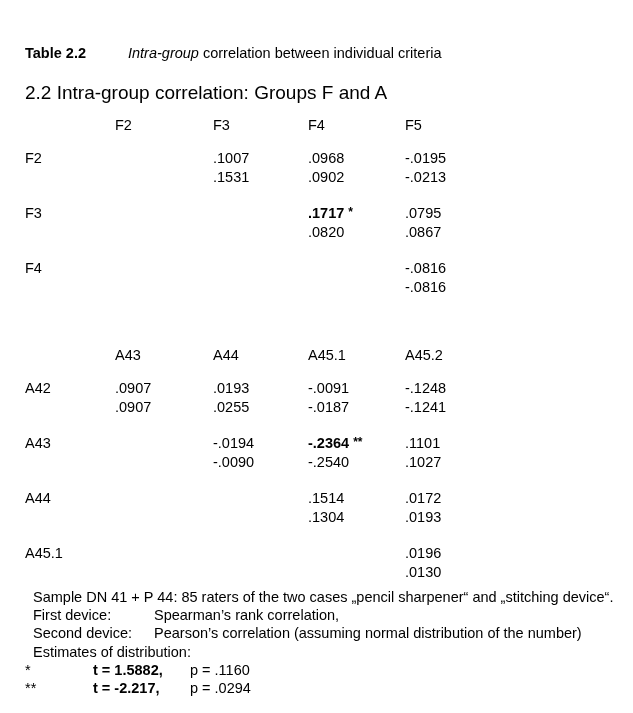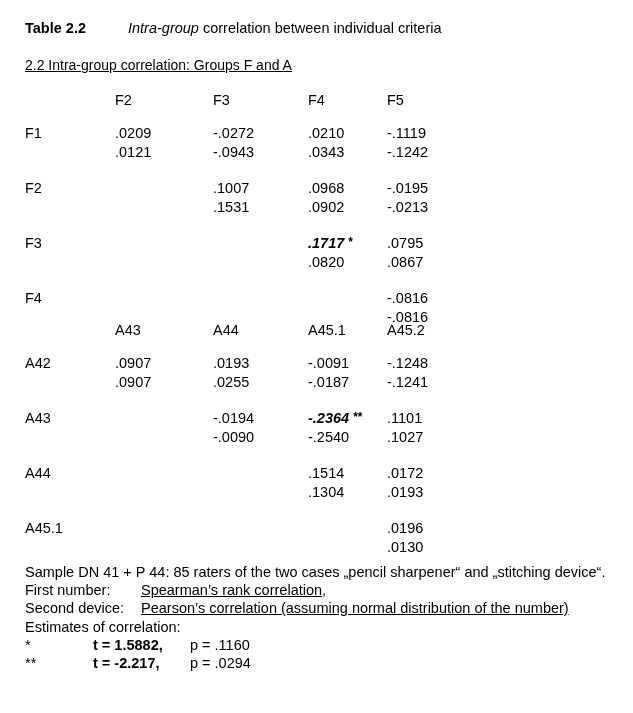--- a/index.html
+++ b/index.html
@@ -13,20 +13,21 @@
     font-family: "Liberation Sans", sans-serif;
     color: #000000;
     overflow: hidden;
     position: relative;
   }
 
   .page {
     position: relative;
     width: 633px;
     height: 622px;
+    margin-top: 25px;
   }
 
   
   .title-line {
     position: absolute;
     left: 25px;
     top: 20px;
     font-size: 14.5px;
     white-space: nowrap;
   }
@@ -38,23 +39,22 @@
     width: 42px;
   }
   .title-em {
     font-style: italic;
   }
 
   .subtitle-line {
     position: absolute;
     left: 25px;
     top: 57px;
-    font-size: 14px;
-    white-space: nowrap;
-    text-decoration: underline;
+    font-size: 19px;
+    white-space: nowrap;
   }
 
   
   .matrix {
     position: absolute;
     left: 0;
     width: 633px;
   }
   .matrix.block-f { top: 92px; }
   .matrix.block-a { top: 322px; }
@@ -69,30 +69,29 @@
 
   .cell {
     position: absolute;
     font-size: 14.5px;
     white-space: nowrap;
   }
   .cell.rowlabel { left: 25px; top: 0; }
   .cell.c0 { left: 115px; }
   .cell.c1 { left: 213px; }
   .cell.c2 { left: 308px; }
-  .cell.c3 { left: 387px; }
+  .cell.c3 { left: 405px; }
 
   .cell.colhead { top: 0; }
 
   .v1 { position: absolute; top: 0; font-size: 14.5px; white-space: nowrap; }
   .v2 { position: absolute; top: 19px; font-size: 14.5px; white-space: nowrap; }
 
   .sig {
     font-weight: bold;
-    font-style: italic;
   }
   .star {
     font-weight: bold;
     font-style: normal;
     font-size: 12px;
     vertical-align: 2px;
     margin-left: 4px;
   }
 
   
@@ -101,22 +100,22 @@
     left: 25px;
     top: 563px;
     font-size: 14.5px;
     line-height: 18.2px;
     white-space: nowrap;
   }
   .fn-row {
     position: relative;
     height: 18.2px;
   }
-  .fn-a { position: absolute; left: 0; top: 0; }
-  .fn-b { position: absolute; left: 116px; top: 0; text-decoration: underline; }
+  .fn-a { position: absolute; left: 8px; top: 0; }
+  .fn-b { position: absolute; left: 129px; top: 0; }
   .fn-mark { position: absolute; left: 0; top: 0; }
   .fn-t { position: absolute; left: 68px; top: 0; font-weight: bold; }
   .fn-p { position: absolute; left: 165px; top: 0; }
 </style>
 </head>
 <body>
 
 <div class="page">
 
   <div class="title-line">
@@ -126,39 +125,20 @@
   <div class="subtitle-line">2.2  Intra-group correlation: Groups F and A</div>
 
   <div class="matrix block-f">
     <div class="mrow header-row">
       <div class="cell colhead c0">F2</div>
       <div class="cell colhead c1">F3</div>
       <div class="cell colhead c2">F4</div>
       <div class="cell colhead c3">F5</div>
     </div>
 
-    <div class="mrow">
-      <div class="cell rowlabel">F1</div>
-      <div class="cell c0">
-        <span class="v1">.0209</span>
-        <span class="v2">.0121</span>
-      </div>
-      <div class="cell c1">
-        <span class="v1">-.0272</span>
-        <span class="v2">-.0943</span>
-      </div>
-      <div class="cell c2">
-        <span class="v1">.0210</span>
-        <span class="v2">.0343</span>
-      </div>
-      <div class="cell c3">
-        <span class="v1">-.1119</span>
-        <span class="v2">-.1242</span>
-      </div>
-    </div>
 
     <div class="mrow">
       <div class="cell rowlabel">F2</div>
       <div class="cell c1">
         <span class="v1">.1007</span>
         <span class="v2">.1531</span>
       </div>
       <div class="cell c2">
         <span class="v1">.0968</span>
         <span class="v2">.0902</span>
@@ -253,29 +233,29 @@
         <span class="v2">.0130</span>
       </div>
     </div>
   </div>
 
   <div class="footnotes">
     <div class="fn-row">
       <span class="fn-a">Sample DN 41 + P 44: 85 raters of the two cases „pencil sharpener“ and „stitching device“.</span>
     </div>
     <div class="fn-row">
-      <span class="fn-a">First number:</span>
+      <span class="fn-a">First device:</span>
       <span class="fn-b">Spearman’s rank correlation,</span>
     </div>
     <div class="fn-row">
       <span class="fn-a">Second device:</span>
       <span class="fn-b">Pearson’s correlation (assuming normal distribution of the number)</span>
     </div>
     <div class="fn-row">
-      <span class="fn-a">Estimates of correlation:</span>
+      <span class="fn-a">Estimates of distribution:</span>
     </div>
     <div class="fn-row">
       <span class="fn-mark">*</span>
       <span class="fn-t">t =  1.5882,</span>
       <span class="fn-p">p = .1160</span>
     </div>
     <div class="fn-row">
       <span class="fn-mark">**</span>
       <span class="fn-t">t = -2.217,</span>
       <span class="fn-p">p = .0294</span>

